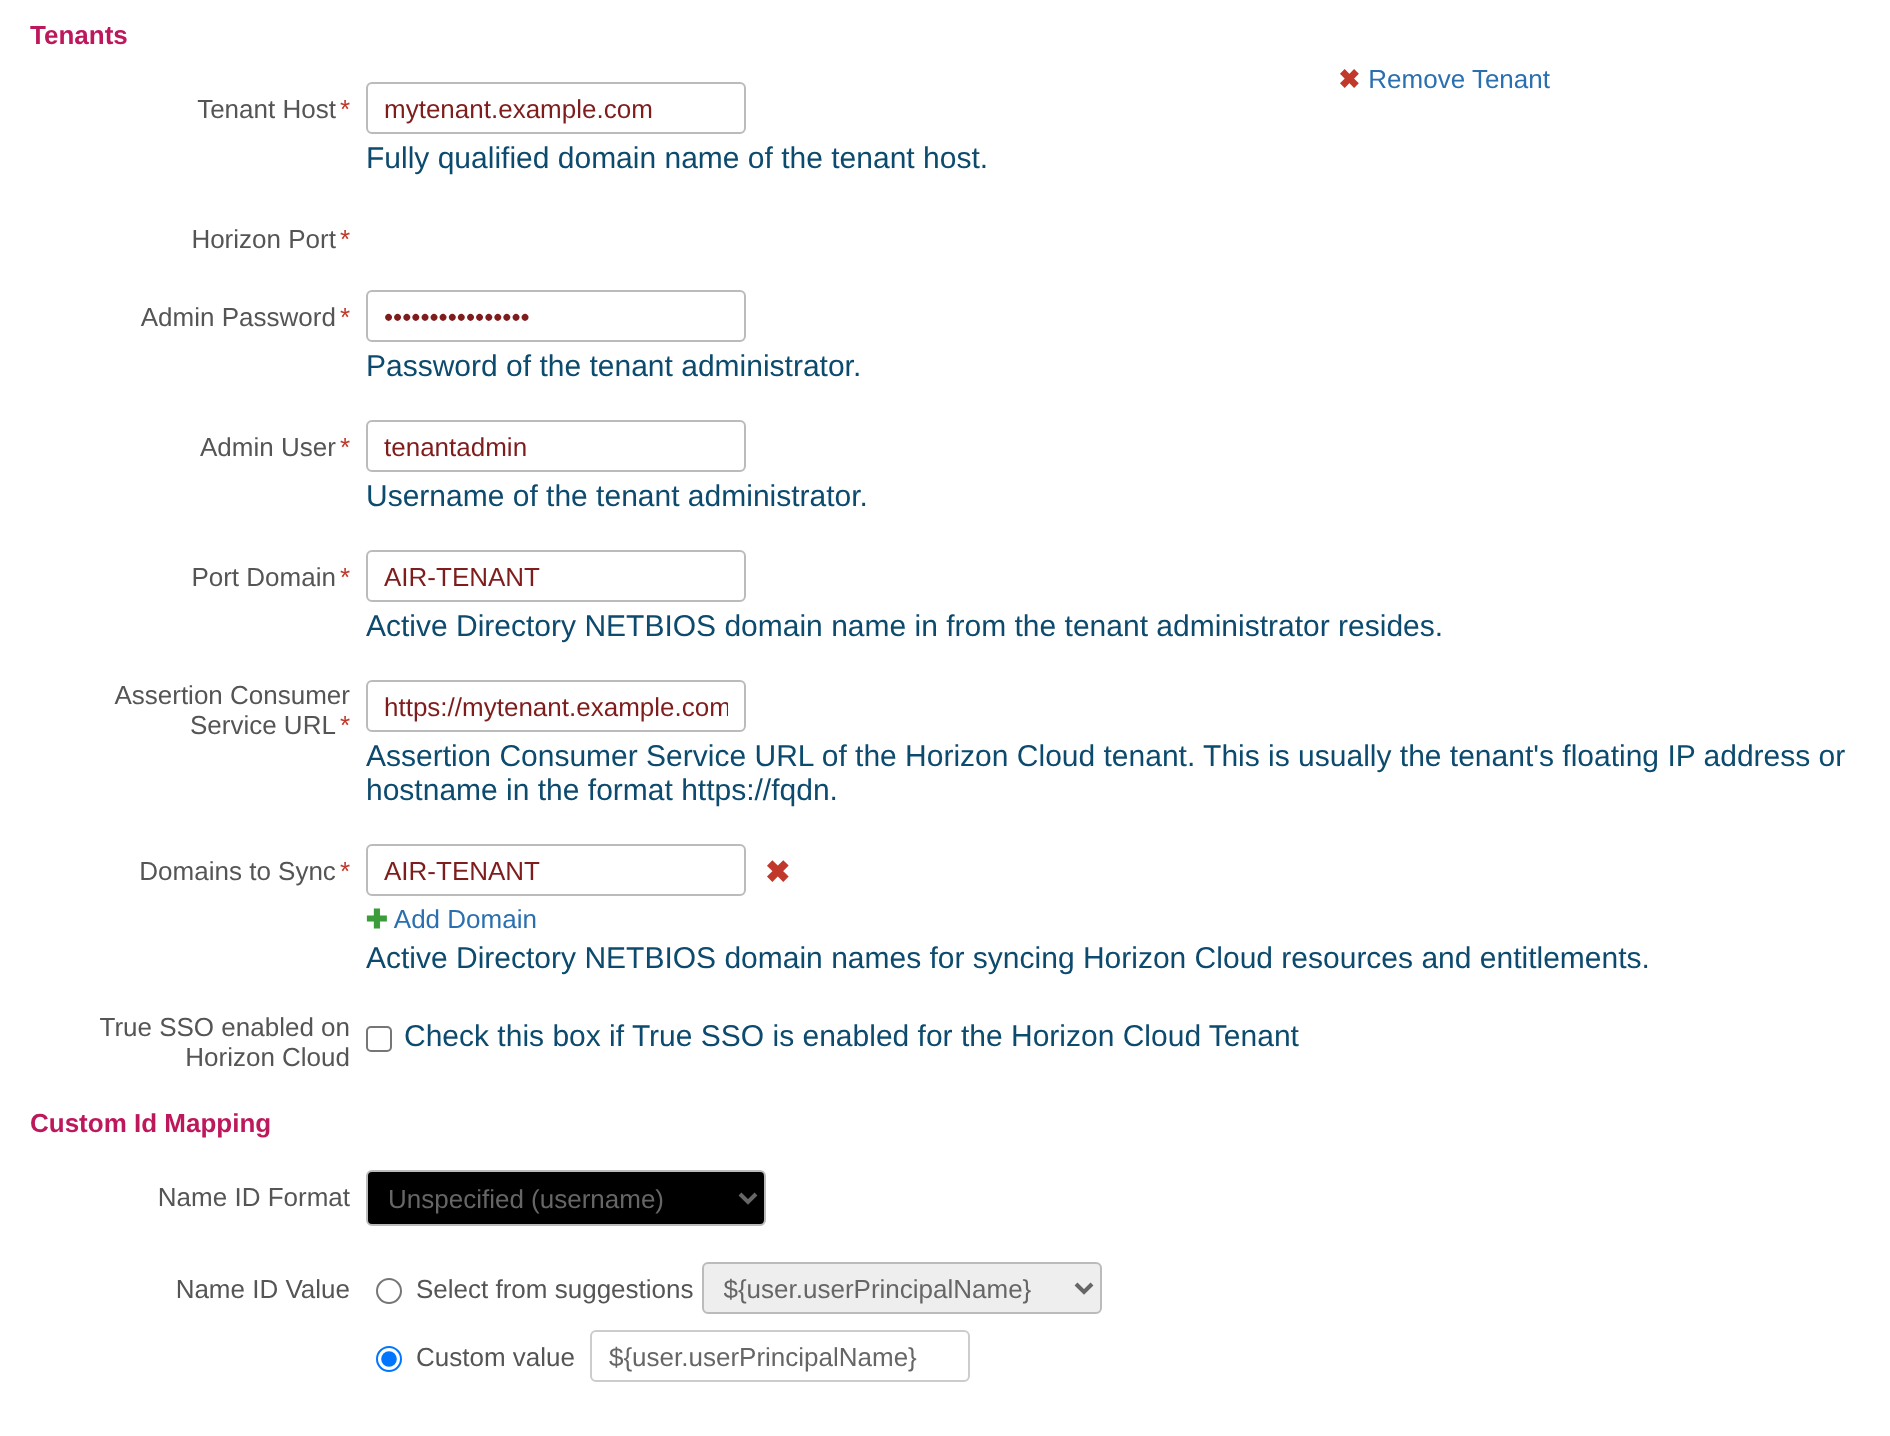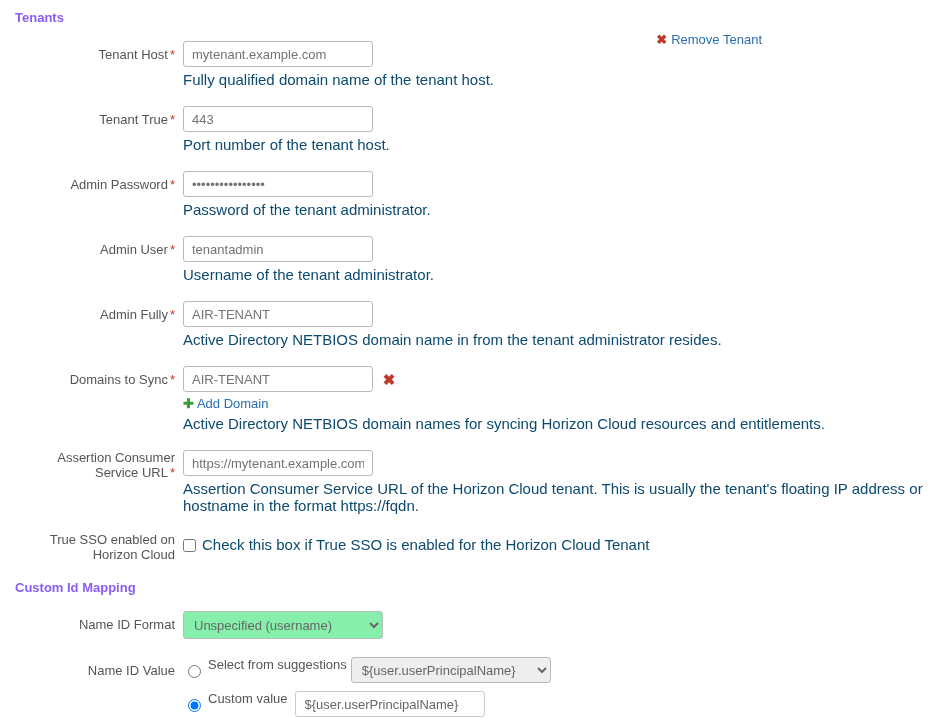--- a/index.html
+++ b/index.html
@@ -12,21 +12,21 @@
     width: 945px;
   }
   .page {
     padding: 10px 15px 20px 15px;
     position: relative;
     box-sizing: border-box;
     width: 945px;
   }
   .section-title {
     font-weight: bold;
-    color: #8b5cf6;
+    color: #be185d;
     margin: 0 0 10px 0;
     font-size: 13px;
   }
   .form-row {
     display: flex;
     align-items: flex-start;
     margin-bottom: 18px;
     margin-top: 16px;
   }
   .label-col {
@@ -45,33 +45,33 @@
     flex: 1;
     min-width: 0;
   }
   .text-input {
     width: 190px;
     height: 26px;
     border: 1px solid #bbb;
     border-radius: 3px;
     padding: 0 8px;
     font-size: 13px;
-    color: #737373;
+    color: #7f1d1d;
     box-sizing: border-box;
     background: #fff;
   }
   .select-input {
     width: 200px;
     height: 28px;
     border: 1px solid #bbb;
     border-radius: 3px;
     padding: 0 6px;
     font-size: 13px;
     color: #666;
-    background: #86efac;
+    background: #000000;
     box-sizing: border-box;
   }
   .select-small {
     width: 200px;
     height: 26px;
     border: 1px solid #bbb;
     border-radius: 3px;
     padding: 0 6px;
     font-size: 13px;
     color: #666;
@@ -98,39 +98,40 @@
     font-size: 13px;
   }
   .plus-icon {
     color: #3a9d3a;
     font-weight: bold;
     margin-right: 3px;
   }
   .remove-tenant {
     position: absolute;
     top: 32px;
-    right: 183px;
+    right: 170px;
     color: #2a6fb0;
     cursor: pointer;
     font-size: 13px;
   }
   .remove-tenant .x {
     color: #c0392b;
     font-weight: bold;
     margin-right: 4px;
   }
   .checkbox-wrap {
     display: flex;
     align-items: center;
   }
   .checkbox-wrap input[type=checkbox] {
     margin: 6px 6px 0 0;
   }
   .radio-line {
     display: flex;
+    align-items: center;
     gap: 4px;
     margin-bottom: 8px;
   }
   .radio-line label {
     color: #555;
   }
   .custom-val-input {
     width: 190px;
     height: 26px;
     border: 1px solid #ccc;
@@ -164,25 +165,21 @@
       <span>Tenant Host</span><span class="req">*</span>
     </div>
     <div class="field-col">
       <input class="text-input" type="text" value="mytenant.example.com" style="">
       <div class="help">Fully qualified domain name of the tenant host.</div>
     </div>
   </div>
 
   <div class="form-row">
     <div class="label-col">
-      <span>Tenant True</span><span class="req">*</span>
-    </div>
-    <div class="field-col">
-      <input class="text-input" type="text" value="443" style="">
-      <div class="help">Port number of the tenant host.</div>
+      <span>Horizon Port</span><span class="req">*</span>
     </div>
   </div>
 
   <div class="form-row">
     <div class="label-col">
       <span>Admin Password</span><span class="req">*</span>
     </div>
     <div class="field-col">
       <input class="text-input" type="password" value="••••••••••••••••" style="">
       <div class="help">Password of the tenant administrator.</div>
@@ -194,52 +191,52 @@
       <span>Admin User</span><span class="req">*</span>
     </div>
     <div class="field-col">
       <input class="text-input" type="text" value="tenantadmin" style="">
       <div class="help">Username of the tenant administrator.</div>
     </div>
   </div>
 
   <div class="form-row">
     <div class="label-col">
-      <span>Admin Fully</span><span class="req">*</span>
+      <span>Port Domain</span><span class="req">*</span>
     </div>
     <div class="field-col">
       <input class="text-input" type="text" value="AIR-TENANT" style="">
       <div class="help">Active Directory NETBIOS domain name in from the tenant administrator resides.</div>
+    </div>
+  </div>
+
+  <div class="form-row">
+    <div class="label-col" style="padding-top:0;">
+      <div>Assertion Consumer</div>
+      <div><span>Service URL</span><span class="req">*</span></div>
+    </div>
+    <div class="field-col">
+      <input class="text-input" type="text" value="https://mytenant.example.com" style="">
+      <div class="help">Assertion Consumer Service URL of the Horizon Cloud tenant. This is usually the tenant's floating IP address or hostname in the format https://fqdn.</div>
     </div>
   </div>
 
   <div class="form-row">
     <div class="label-col">
       <span>Domains to Sync</span><span class="req">*</span>
     </div>
     <div class="field-col">
       <input class="text-input" type="text" value="AIR-TENANT" style="">
       <span class="inline-x">✖</span>
       <div style="margin-top:4px;">
         <span class="add-link">
           <span class="plus-icon">✚</span><span>Add Domain</span>
         </span>
       </div>
       <div class="help">Active Directory NETBIOS domain names for syncing Horizon Cloud resources and entitlements.</div>
-    </div>
-  </div>
-
-  <div class="form-row">
-    <div class="label-col" style="padding-top:0;">
-      <div>Assertion Consumer</div>
-      <div><span>Service URL</span><span class="req">*</span></div>
-    </div>
-    <div class="field-col">
-      <input class="text-input" type="text" value="https://mytenant.example.com" style="">
-      <div class="help">Assertion Consumer Service URL of the Horizon Cloud tenant. This is usually the tenant's floating IP address or hostname in the format https://fqdn.</div>
     </div>
   </div>
 
   <div class="form-row">
     <div class="label-col" style="padding-top:0;">
       <div>True SSO enabled on</div>
       <div>Horizon Cloud</div>
     </div>
     <div class="field-col checkbox-wrap">
       <input type="checkbox" style="">

